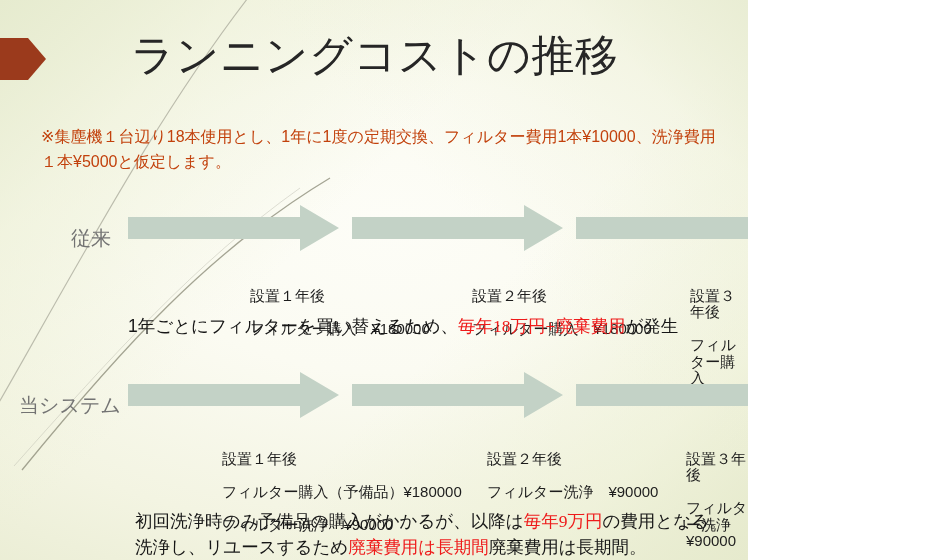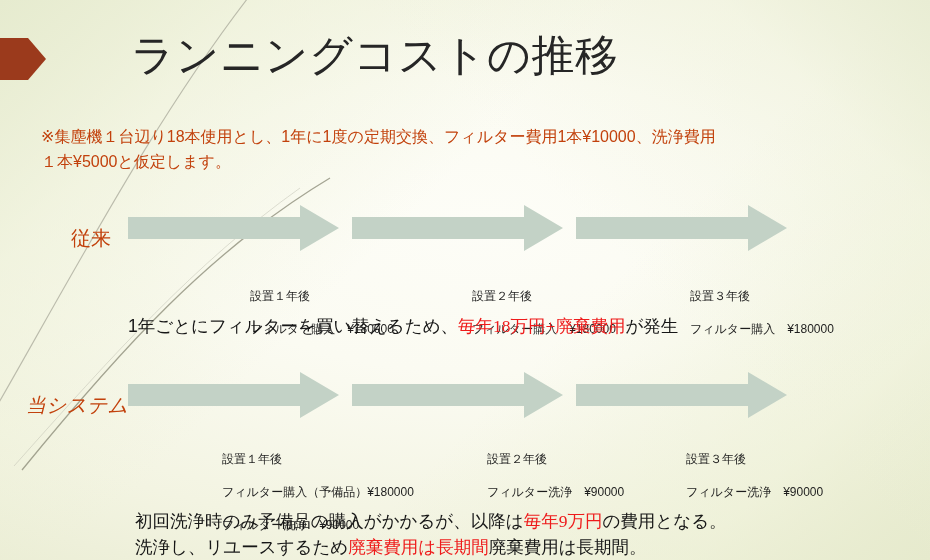--- a/index.html
+++ b/index.html
@@ -8,21 +8,21 @@
   }
   body {
     width: 930px;
     height: 560px;
     overflow: hidden;
     font-family: "Liberation Sans", "DejaVu Sans", sans-serif;
   }
 
   #slide {
     position: relative;
-    width: 930px;
+    width: 748px;
     height: 560px;
     overflow: hidden;
     background: #eef0dc;
   }
 
   
   .bg-base {
     position: absolute;
     inset: 0;
     background:
@@ -83,38 +83,38 @@
     font-size: 16px;
     line-height: 25px;
     color: #c2410c;
     white-space: pre-line;
   }
 
   
   .row-label {
     position: absolute;
     font-size: 20px;
-    color: #c2410c;
+    color: #737373;
     white-space: nowrap;
   }
   #label-conventional { left: 71px; top: 225px; }
-  #label-system       { left: 26px; top: 392px; font-style: italic; }
+  #label-system       { left: 19px; top: 392px; }
 
   .arrow-band {
     position: absolute;
     left: 0;
     width: 930px;
     height: 62px;
   }
   #band-conventional { top: 203px; }
   #band-system       { top: 370px; }
 
   .step-caption {
     position: absolute;
-    font-size: 12px;
+    font-size: 15px;
     line-height: 16.5px;
     color: #1d1d1d;
     white-space: pre-line;
   }
   .cap-row1 { top: 271px; }
   .cap-row2 { top: 434px; }
 
   
   .summary {
     position: absolute;

